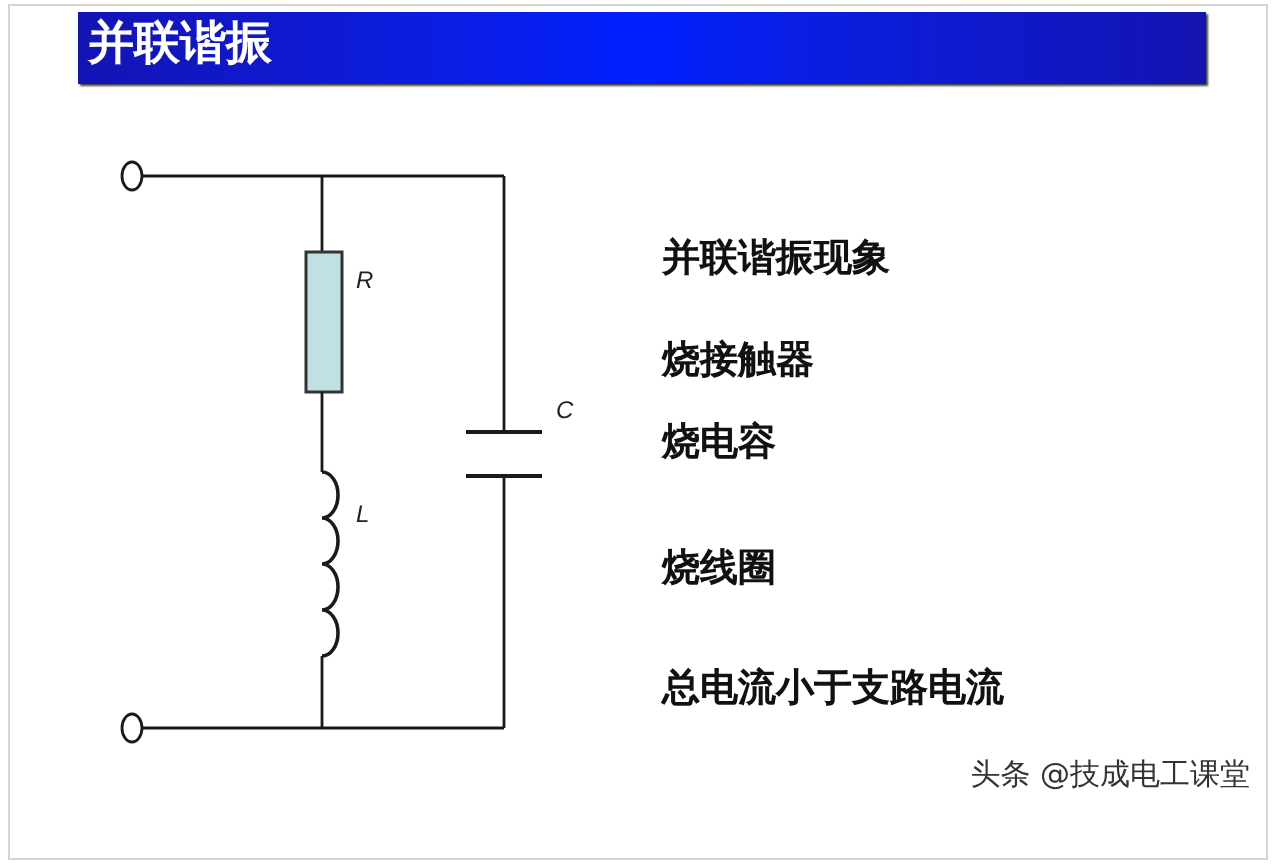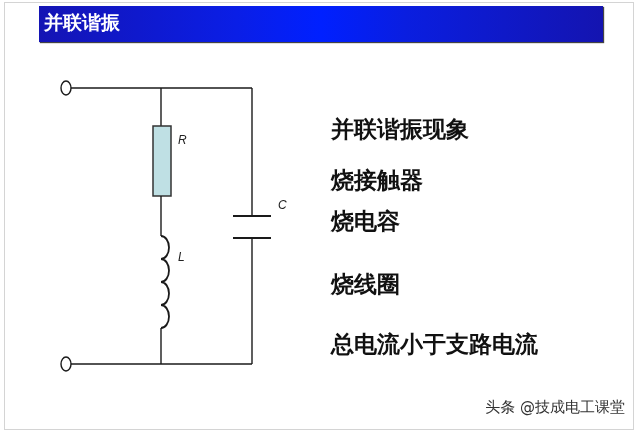--- a/index.html
+++ b/index.html
@@ -11,34 +11,34 @@
     position: absolute; left: 4px; top: 2px; width: 630px; height: 428px;
     border: 1px solid #d4d4d4; box-sizing: border-box; background: #fff;
   }
   .header-bar {
     position: absolute; left: 39px; top: 6px; width: 564px; height: 36px;
     background: linear-gradient(90deg, #1414b4 0%, #0a1ee6 35%, #0020ff 50%, #0a1ee0 65%, #1414b0 100%);
     box-shadow: 1px 1px 1px #444;
   }
   .header-title {
     position: absolute; left: 44px; top: 9px; color: #ffffff;
-    font-size: 19px; font-weight: bold; letter-spacing: 0px; line-height: 26px;
+    font-size: 23px; font-weight: bold; letter-spacing: 0px; line-height: 26px;
   }
   .circuit { position: absolute; left: 0; top: 0; }
   .comp-label {
     position: absolute; font-style: italic; font-size: 12px; color: #222;
     font-family: "Liberation Sans", sans-serif;
   }
   .bullets { position: absolute; left: 331px; top: 112px; }
   .bullet {
     position: absolute; left: 0; white-space: nowrap;
-    font-size: 23px; font-weight: bold; color: #111; line-height: 24px;
+    font-size: 19px; font-weight: bold; color: #111; line-height: 24px;
   }
   .watermark {
-    position: absolute; right: 15px; top: 398px; font-size: 15px; color: #333;
+    position: absolute; right: 15px; top: 378px; font-size: 15px; color: #333;
     text-shadow: 0 0 1px #fff; white-space: nowrap;
   }
 </style>
 </head>
 <body>
 
 <div class="frame"></div>
 
 <div class="header-bar"></div>
 <div class="header-title">并联谐振</div>

